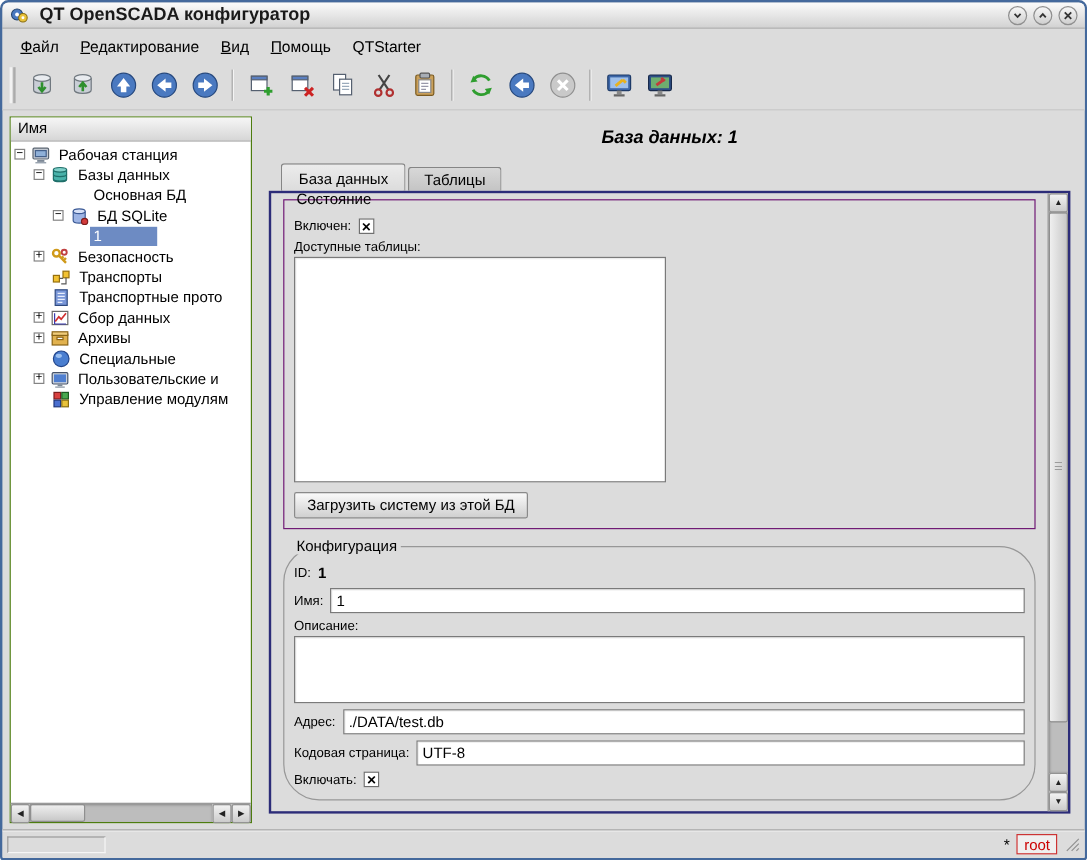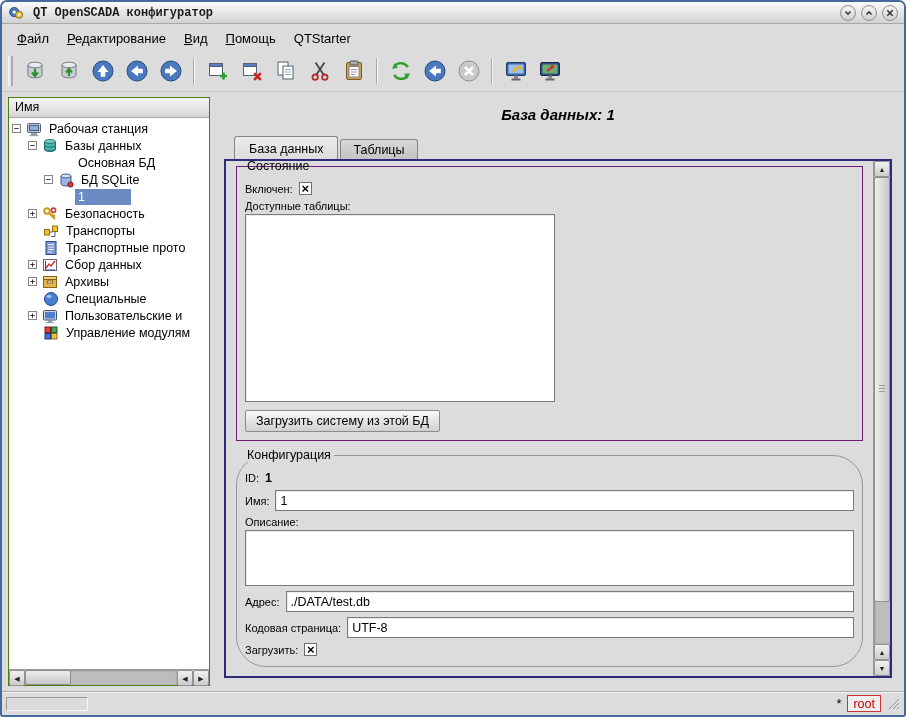--- a/index.html
+++ b/index.html
@@ -16,21 +16,21 @@
   }
 
   
   .titlebar {
     height:22px; flex:none;
     background:linear-gradient(#fbfbfb,#d2d2d2);
     border-bottom:1px solid #a8a8a8;
     display:flex; align-items:center;
     padding:0 6px; gap:5px;
   }
-  .titlebar .title-text { font-weight:bold; font-size:12px; color:#1a1a1a;font-family:Liberation Mono, monospace; }
+  .titlebar .title-text { font-weight:bold; font-size:15px; color:#1a1a1a; }
   .tb-spacer { flex:1; }
   .tb-btn {
     width:16px; height:16px; border-radius:50%;
     border:1px solid #8f8f8f;
     background:linear-gradient(#f6f6f6,#cfcfcf);
     display:inline-flex; align-items:center; justify-content:center;
   }
 
   
   .menubar {
@@ -576,21 +576,21 @@
             <textarea class="descr" style=""></textarea>
             <div class="frow">
               <span class="lbl">Адрес:</span>
               <input class="text" type="text" value="./DATA/test.db" style="">
             </div>
             <div class="frow">
               <span class="lbl">Кодовая страница:</span>
               <input class="text" type="text" value="UTF-8" style="">
             </div>
             <div class="frow" style="margin-bottom:2px;">
-              <span class="lbl">Загрузить:</span>
+              <span class="lbl">Включать:</span>
               <span class="checkbox checked">
                   <span class="mark"></span>
                 </span>
             </div>
           </fieldset>
 
         </div>
 
         <div class="vscroll">
           <span class="sb-btn v">▲</span>

